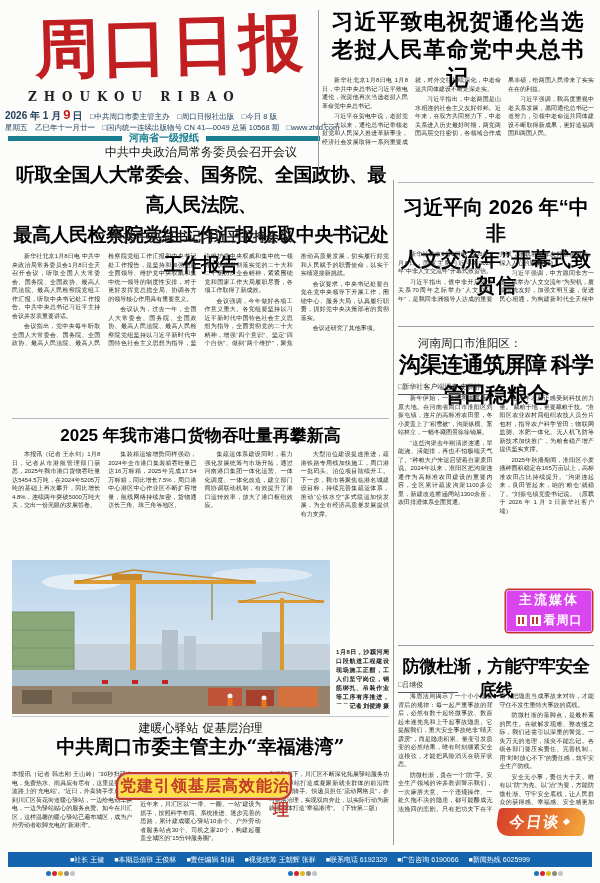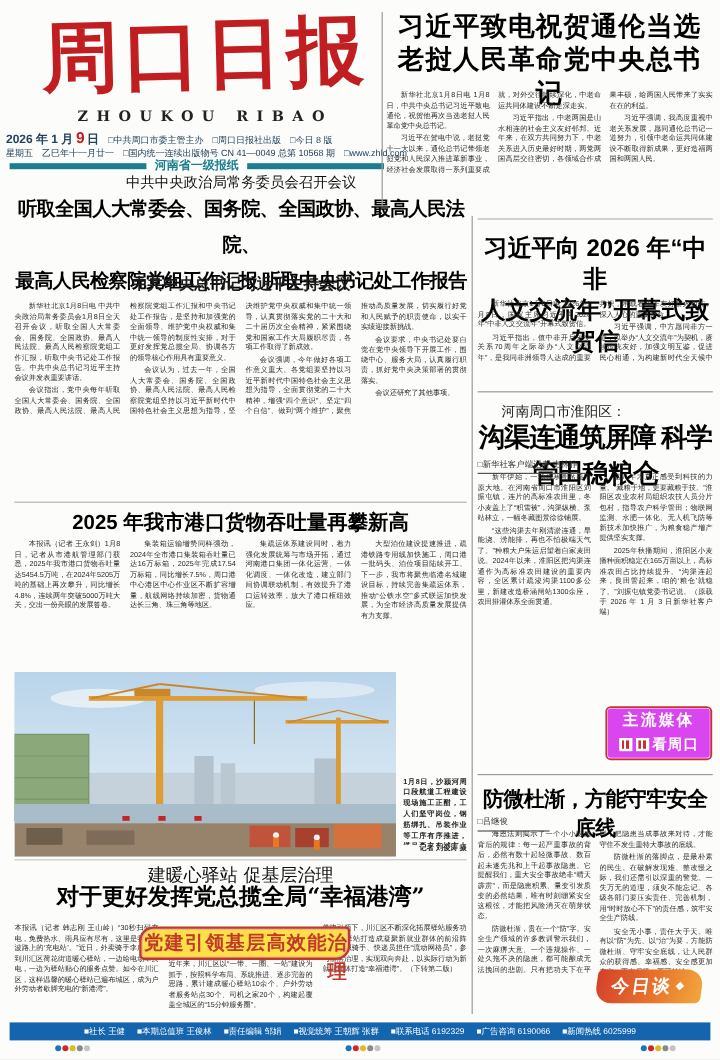--- a/index.html
+++ b/index.html
@@ -3,55 +3,55 @@
 <meta charset="utf-8">
 <style>
   html,body{margin:0;padding:0;background:#e9e9e6;}
   .page{position:relative;width:600px;height:883px;background:#fcfcfa;overflow:hidden;
         font-family:"Liberation Sans","DejaVu Sans",sans-serif;color:#1a1a1a;}
   .abs{position:absolute;}
   
   .mast-title{left:28px;top:0px;width:286px;height:94px;text-align:center;
     font-family:"DejaVu Serif","Liberation Serif",serif;font-weight:bold;
     font-size:64px;line-height:92px;color:#c01e20;letter-spacing:4px;transform:rotate(-1.5deg);}
-  .mast-pinyin{left:28px;top:90px;width:286px;text-align:center;font-family:"DejaVu Serif",serif;
+  .mast-pinyin{left:28px;top:90px;width:286px;font-family:"DejaVu Serif",serif;
     font-weight:bold;font-size:12px;letter-spacing:7px;color:#222;}
   .dateline{left:5px;top:109px;width:312px;font-size:7.5px;line-height:11px;color:#23425f;white-space:nowrap;}
   .dateline .date{font-size:10px;font-weight:bold;}
   .dateline .day{color:#c01e20;font-size:13px;font-weight:bold;}
   .grade{left:8px;top:131px;width:312px;display:flex;align-items:center;}
   .grade .bar{flex:1;height:5px;background:#1a7e90;}
   .grade .txt{padding:0 7px;font-size:10px;font-weight:bold;color:#1a7e90;white-space:nowrap;}
   
   .kicker{text-align:center;font-family:"DejaVu Serif",serif;font-size:12px;color:#111;}
   .headline{font-weight:900;color:#000;font-family:"Liberation Sans",sans-serif;}
   .byline{font-size:7px;color:#333;border-bottom:1px solid #555;padding-bottom:2px;}
   .bodytext{font-size:6px;line-height:8.5px;text-align:justify;color:#2a2a2a;overflow:hidden;}
   .bodytext p{margin:0 0 2px 0;text-indent:12px;}
   .vrule{width:1px;background:#9b9b9b;}
   .hrule{height:1px;background:#9b9b9b;}
   
   .a1-head{left:322px;top:8px;width:272px;font-size:22px;line-height:28px;text-align:center;letter-spacing:1px;}
   .a1-body{left:322px;top:76px;width:272px;height:96px;column-count:3;column-gap:7px;}
   
   .lead-kicker{left:12px;top:144px;width:378px;}
-  .lead-head{left:10px;top:160px;width:382px;font-size:16px;line-height:30px;text-align:center;letter-spacing:-0.5px;}
+  .lead-head{left:10px;top:160px;width:382px;font-size:19px;line-height:30px;text-align:center;letter-spacing:-0.5px;}
   .lead-sub{left:12px;top:228px;width:378px;text-align:center;font-family:"DejaVu Serif",serif;
             font-size:13px;font-weight:bold;}
   .lead-body{left:12px;top:252px;width:377px;height:162px;column-count:4;column-gap:8px;}
   
   .port-head{left:12px;top:424px;width:377px;text-align:center;font-size:17px;}
   .port-body{left:12px;top:450px;width:377px;height:106px;column-count:4;column-gap:8px;}
   
   .photo{left:12px;top:560px;width:318px;height:154px;overflow:hidden;background:#cfe0ee;}
   .caption{left:336px;top:648px;width:53px;height:56px;font-size:6px;line-height:9px;
            font-weight:bold;text-align:justify;color:#222;overflow:hidden;}
   .credit{left:336px;top:702px;width:53px;font-size:6px;font-weight:bold;text-align:right;color:#222;}
   
-  .ch-kicker{left:12px;top:720px;width:377px;font-size:15px;}
+  .ch-kicker{left:12px;top:720px;width:377px;font-size:12px;}
   .ch-head{left:12px;top:734px;width:377px;text-align:center;font-family:"DejaVu Serif",serif;
            font-size:19px;font-weight:900;color:#000;}
   .ch-cols{left:12px;top:770px;width:377px;height:76px;display:flex;gap:8px;}
   .ch-col{flex:1;overflow:hidden;}
   .partybox{left:116px;top:772px;width:172px;height:24px;border:2px solid #c0392b;border-radius:12px 4px 12px 4px;
     background:#fde047;color:#c0392b;font-weight:900;font-size:16px;text-align:right;line-height:24px;
     font-family:"DejaVu Serif",serif;letter-spacing:1px;box-shadow:0 0 0 1px #e8b1a9 inset;}
   .ch-col2pad{padding-top:30px;}
   
   .a2-head{left:398px;top:194px;width:196px;font-size:20px;line-height:26px;text-align:center;}
@@ -193,21 +193,21 @@
 
       <rect x="90" y="120" width="6" height="4" fill="#c32424"></rect>
         <rect x="120" y="120" width="6" height="4" fill="#c32424"></rect>
       <rect x="150" y="120" width="6" height="4" fill="#c32424"></rect>
     </svg>
   </div>
   <div class="abs caption">1月8日，沙颍河周口段航道工程建设现场施工正酣，工人们坚守岗位，钢筋绑扎、吊装作业等工序有序推进，塔吊矗立在城市上空蔚为壮观。</div>
   <div class="abs credit">记者 刘俊涛 摄</div>
 
   <div class="abs kicker ch-kicker">建暖心驿站  促基层治理</div>
-  <div class="abs ch-head">对于更好发挥党总揽全局“幸福港湾”</div>
+  <div class="abs ch-head">中共周口市委主管主办“幸福港湾”</div>
   <div class="abs ch-cols">
     <div class="ch-col bodytext">本报讯（记者 韩志刚 王山岭）“30秒扫码充电，免费热水、雨具应有尽有，这里是我们奔波路上的‘充电站’。”近日，外卖骑手李广强来到川汇区荷花街道暖心驿站，一边给电动车换电，一边为驿站贴心的服务点赞。如今在川汇区，这样温馨的暖心驿站已遍布城区，成为户外劳动者歇脚充电的“新港湾”。</div>
     <div class="ch-col bodytext ch-col2pad">近年来，川汇区以“一带、一圈、一站”建设为抓手，按照科学布局、系统推进、逐步完善的思路，累计建成暖心驿站10余个、户外劳动者服务站点30个、司机之家20个，构建起覆盖全城区的“15分钟服务圈”。</div>
     <div class="ch-col bodytext">党建引领下，川汇区不断深化拓展驿站服务功能，将驿站打造成凝聚新就业群体的前沿阵地，组织骑手、快递员担任“流动网格员”，参与基层治理，实现双向奔赴，以实际行动为新就业群体打造“幸福港湾”。（下转第二版）</div>
   </div>
   <div class="abs partybox">党建引领基层高效能治理</div>
 
   <div class="abs headline a2-head">
     <div>习近平向 2026 年“中非</div>
     <div>人文交流年”开幕式致贺信</div>

